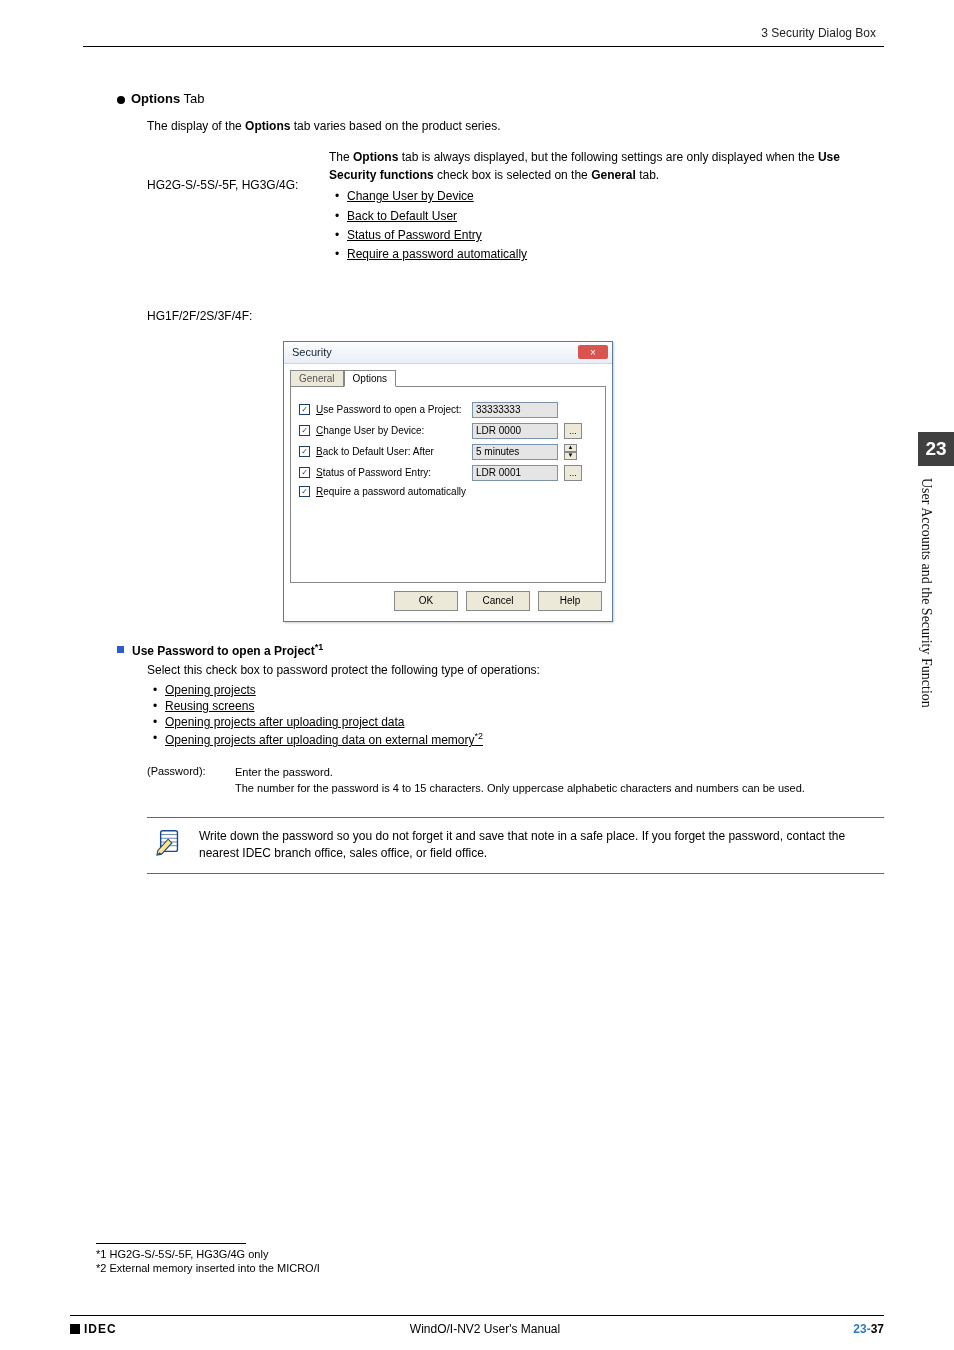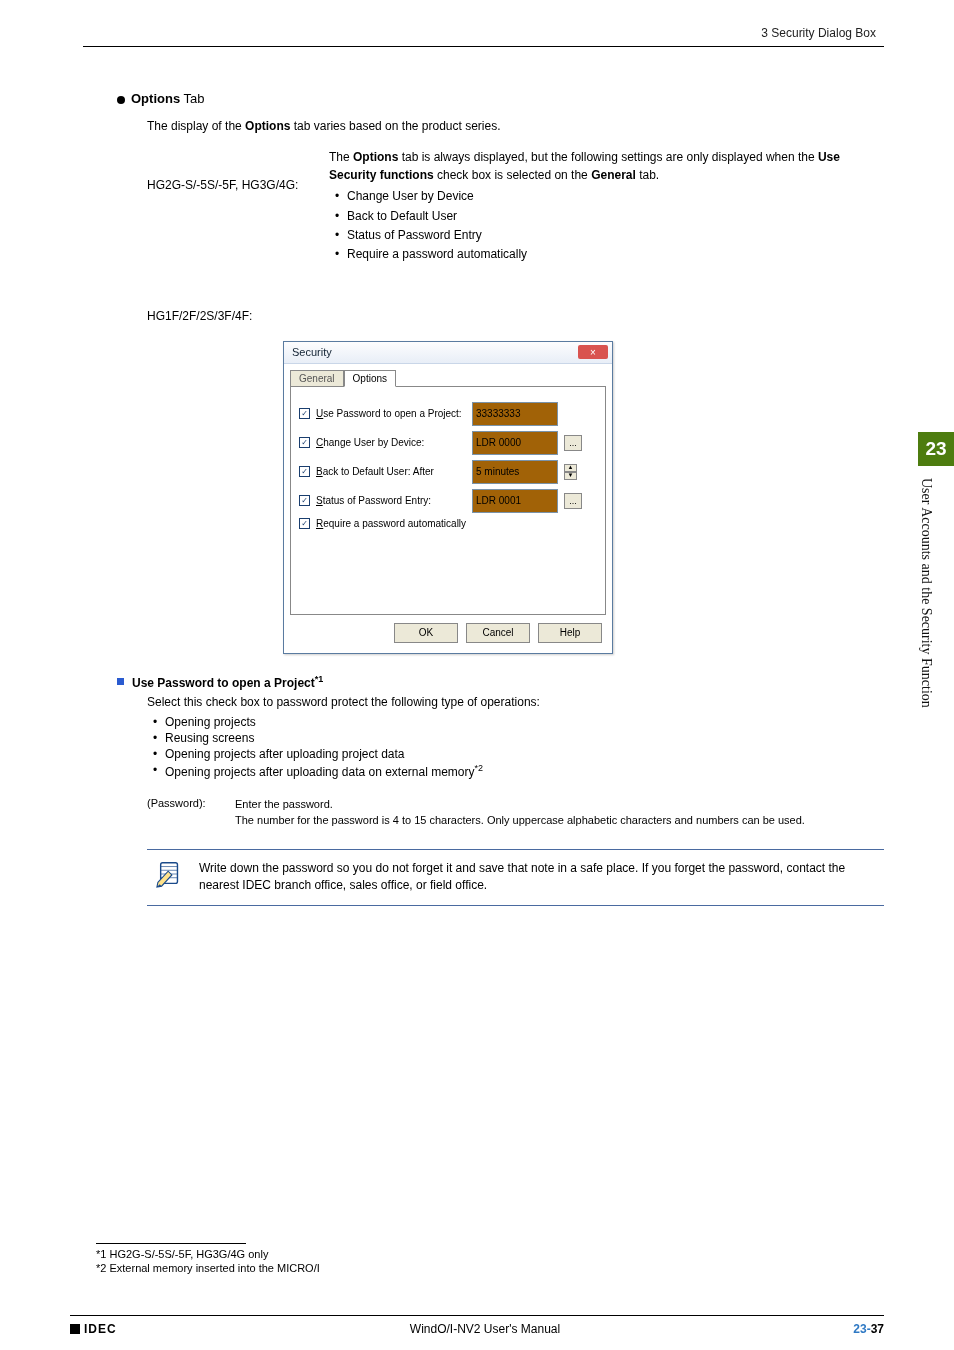--- a/index.html
+++ b/index.html
@@ -20,41 +20,41 @@
 
   .body-text { font-size: 12px; line-height: 1.45; }
   .indent-1 { margin-left: 34px; }
   .indent-2 { margin-left: 64px; }
 
   .row { display: flex; gap: 10px; margin-top: 14px; }
   .row .label-col { width: 172px; font-size: 12px; margin-top: 29px; }
   .row .desc-col { flex: 1; font-size: 12px; line-height: 1.45; }
 
   ul.dash { list-style: none; margin-top: 4px; }
-  ul.dash li { font-size: 12px; margin: 2px 0 2px 6px; position: relative; padding-left: 12px; }
+  ul.dash li { font-size: 12px; margin: 2px 0 2px 6px; position: relative; padding-left: 12px; text-decoration: underline; }
   ul.dash li::before { content: "•"; position: absolute; left: 0; top: 0; }
 
   
   .dialog-wrap { margin: 18px 0 0 200px; width: 330px; }
   .dialog { border: 1px solid #5a7ba0; background: #fff; font-family: Tahoma, sans-serif; font-size: 10px; color: #000; box-shadow: 1px 1px 2px rgba(0,0,0,0.2); }
   .dialog-titlebar { background: linear-gradient(#fdfdfe,#e8eef7); height: 22px; display:flex; align-items:center; justify-content: space-between; padding: 0 4px 0 8px; border-bottom: 1px solid #c9d6e8; }
   .dialog-titlebar .t { font-size: 11px; color: #123; }
   .dialog-close { width: 30px; height: 14px; background: #d9534f; border-radius: 2px; display:flex; align-items:center; justify-content:center; color:#fff; font-size:10px; cursor:pointer; }
   .dialog-body { padding: 6px; }
   .tabstrip { display:flex; gap:0; position: relative; margin-bottom: -1px; }
   .tab { border: 1px solid #888; padding: 2px 8px; font-size: 10px; background:#ece9d8; }
   .tab.inactive { color:#555; border-bottom:1px solid #888; }
   .tab.active { background:#fff; border-bottom:1px solid #fff; position:relative; z-index:2; }
   .tabpanel { border: 1px solid #888; padding: 10px 8px 10px 8px; background:#fff; }
   .form-row { display:flex; align-items:center; gap:6px; margin: 5px 0; }
   .chk { width:11px; height:11px; border:1px solid #1a3e6e; display:inline-flex; align-items:center; justify-content:center; font-size:8px; color:#1a3e6e; background:#fff; }
   .chk::after { content:"✓"; }
   .lbl { font-size:10px; color:#000; flex: 0 0 150px; }
   .underline-first::first-letter { text-decoration: underline; }
-  .txt { border:1px solid #7a93aa; height:24px; width:86px; padding: 0 3px; font-size:10px; background:#a16207; }
+  .txt { border:1px solid #7a93aa; height:16px; width:86px; padding: 0 3px; font-size:10px; background:#e5e5e5; }
   .browse-btn { width:18px; height:16px; border:1px solid #888; background:#ece9d8; font-size:9px; display:flex;align-items:center;justify-content:center; }
   .spin { display:flex; flex-direction:column; }
   .spin div { width:13px; height:8px; border:1px solid #888; background:#ece9d8; font-size:6px; text-align:center; line-height:5px;}
   .dlg-buttons { display:flex; justify-content:flex-end; gap:8px; padding: 8px 4px 4px 4px; }
   .dlg-btn { width:64px; height:20px; border:1px solid #888; background:#ece9d8; font-size:10px; display:flex; align-items:center; justify-content:center; }
 
   
   .sub-heading { display:flex; align-items:center; gap:8px; margin-top: 20px; }
   .sq-bullet { width:7px; height:7px; background:#2a5bd0; }
   .sub-heading .txt-h { font-size: 12px; font-weight:700; }
@@ -64,21 +64,21 @@
   .pw-row .k { width:82px; }
   .pw-row .v { flex:1; line-height:1.45; }
 
   
   .note { display:flex; gap:12px; border-top:1px solid #4a6aa0; border-bottom:1px solid #4a6aa0; padding:10px 6px; margin-top:20px; }
   .note-icon { width:34px; flex:0 0 auto; display:flex; align-items:flex-start; justify-content:center; }
   .note-text { font-size:12px; line-height:1.45; }
 
   
   .sidetab { position:absolute; right:0; top:432px; width:36px; }
-  .sidetab-num { background:#4d7c0f; color:#fff; text-align:center; font-size:19px; font-weight:700; padding:6px 0; font-family: Arial, sans-serif;}
+  .sidetab-num { background:#404040; color:#fff; text-align:center; font-size:19px; font-weight:700; padding:6px 0; font-family: Arial, sans-serif;}
   .sidetab-label { writing-mode: vertical-rl; text-orientation: mixed; font-size:14px; font-family: Georgia, 'Times New Roman', serif; padding: 12px 7px 0 0; color:#111; text-align:left; height: 330px;}
 
   
   .footnotes { position:absolute; left:96px; bottom:74px; width:780px; }
   .footnotes hr { border:0; border-top:1px solid #000; width:150px; margin-bottom:4px; }
   .footnotes div { font-size:11px; margin:2px 0; }
 
   
   .footer { position:absolute; left:70px; right:70px; bottom:14px;margin-top:16px; }
   .footer hr { border:0; border-top:1px solid #000; margin-bottom:6px; }

